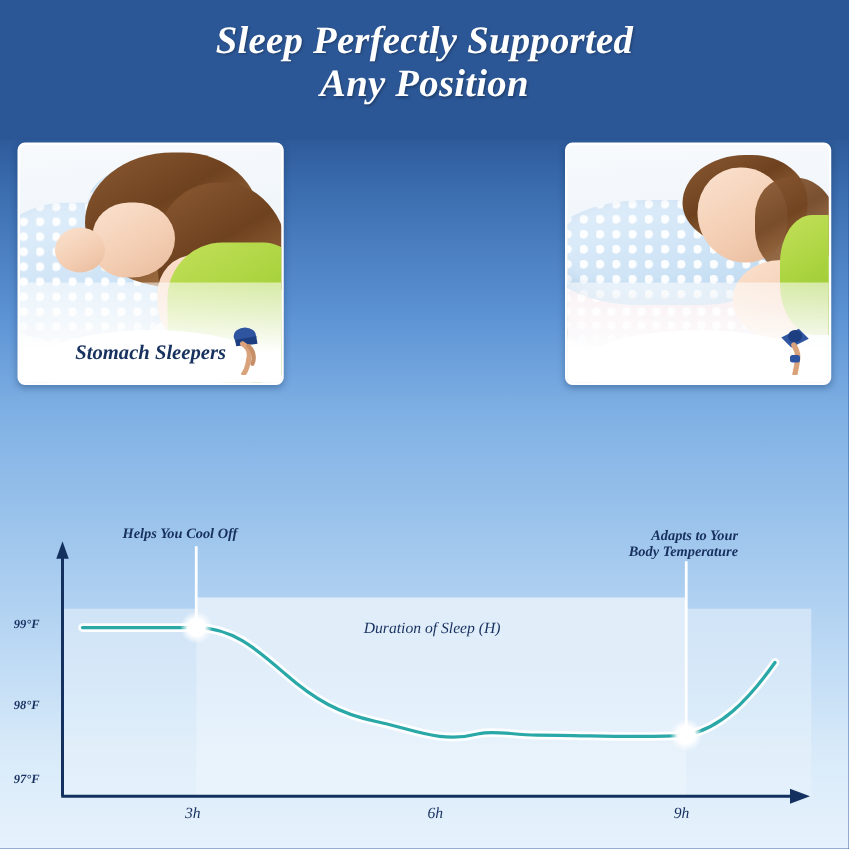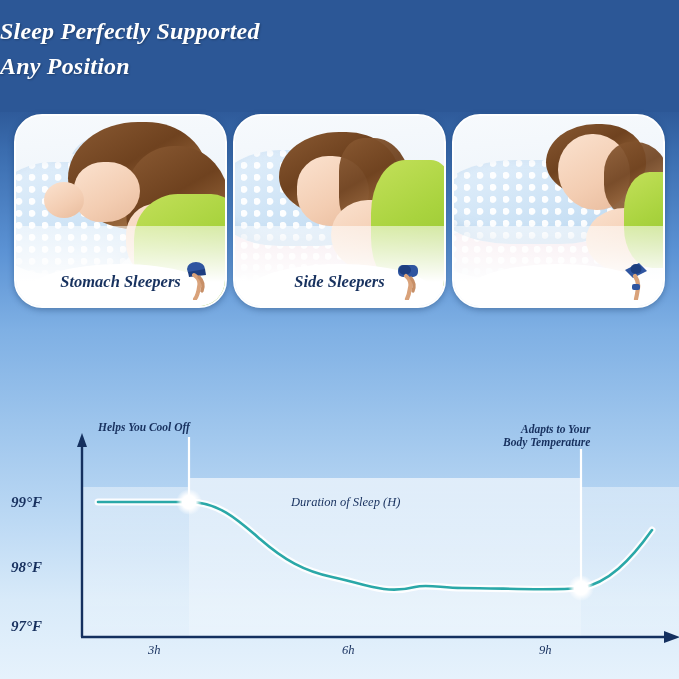--- a/index.html
+++ b/index.html
@@ -21,35 +21,35 @@
       #e6f2fc 679px);
   }
 
   
   .hero-band{
     position:absolute;left:0;top:0;width:679px;height:112px;
     background:#2c5796;
   }
   .hero-title{
     position:absolute;left:0;top:14px;width:679px;
-    text-align:left;color:#ffffff;
+    text-align:center;color:#ffffff;
     font-weight:bold;font-style:italic;
-    font-size:24px;line-height:35px;letter-spacing:.2px;
+    font-size:31px;line-height:35px;letter-spacing:.2px;
     text-shadow:1px 1px 2px rgba(0,0,0,.28);
   }
   .hero-title .l2{display:block;}
 
   
   .cards{
     position:absolute;left:14px;top:114px;width:651px;height:190px;
     display:flex;justify-content:space-between;
   }
   .card{
     position:relative;width:209px;height:190px;
-    border-radius:28px;overflow:hidden;
+    border-radius:6px;overflow:hidden;
     background:#f3f7fb;
     box-shadow:0 2px 6px rgba(10,40,80,.35);
     border:2px solid #ffffff;
   }
   .photo{position:absolute;inset:0;overflow:hidden;}
   
   .bed{
     position:absolute;inset:0;
     background:linear-gradient(175deg,#f7fafd 0%,#eef4fa 45%,#e6eef7 100%);
   }
@@ -99,30 +99,30 @@
   
   .sub-title{
     position:absolute;left:0;top:330px;width:679px;text-align:center;
     color:#ffffff;font-weight:bold;font-style:italic;
     font-size:29px;line-height:33px;
     text-shadow:1px 1px 3px rgba(20,60,110,.35);
   }
   .sub-title .l2{display:block;}
 
   
-  .chart{position:absolute;left:0;top:415px;width:563px;height:264px;padding-left:32px;}
+  .chart{position:absolute;left:0;top:415px;width:563px;height:264px;}
   .chart svg{display:block;}
   .ann{
     position:absolute;color:#17305e;
     font-weight:bold;font-style:italic;font-size:11.5px;line-height:13px;
     white-space:nowrap;
   }
   .axis-lbl{
     position:absolute;color:#17305e;
-    font-weight:bold;font-style:italic;font-size:15px;white-space:nowrap;
+    font-weight:bold;font-style:italic;font-size:10px;white-space:nowrap;
   }
   .tick-lbl{
     position:absolute;color:#17305e;
     font-weight:normal;font-style:italic;font-size:12.5px;white-space:nowrap;
   }
   .box-lbl{
     position:absolute;color:#17305e;
     font-weight:normal;font-style:italic;font-size:12.5px;white-space:nowrap;
   }
 </style>
@@ -155,41 +155,20 @@
       <div class="label-pill"></div>
       <div class="label-text">Stomach Sleepers</div>
       <svg class="posture-icon" style="right:14px;" viewBox="0 0 26 40">
         <ellipse cx="11" cy="9" rx="9" ry="7" fill="#2f55a0"></ellipse>
         <path d="M3 12 L20 9 L21 15 L4 17 Z" fill="#1d3e80"></path>
         <path d="M9 15 q7 4 5 12 q-1 8 -4 12" stroke="#d9a27a" stroke-width="4" fill="none" stroke-linecap="round"></path>
         <path d="M14 17 q6 6 3 14" stroke="#c78f67" stroke-width="3.4" fill="none" stroke-linecap="round"></path>
       </svg>
     </div>
 
-    <div class="card">
-      <div class="photo">
-        <div class="bed"></div>
-        <div class="pillow pink" style="left:-18px;top:104px;width:150px;height:64px;"></div>
-        <div class="pillow" style="left:-20px;top:34px;width:160px;height:96px;"></div>
-        <div class="hair" style="left:44px;top:16px;width:120px;height:86px;"></div>
-        <div class="skin" style="left:62px;top:40px;width:72px;height:70px;border-radius:46% 54% 52% 48%;"></div>
-        <div class="hair" style="left:104px;top:22px;width:72px;height:96px;border-radius:40% 60% 56% 44%;opacity:.95;"></div>
-        <div class="skin" style="left:96px;top:84px;width:74px;height:70px;border-radius:50% 46% 50% 50%;"></div>
-        <div class="shirt" style="left:136px;top:44px;width:86px;height:134px;"></div>
-        <div class="sheet"></div>
-      </div>
-      <div class="label-pill"></div>
-      <div class="label-text">Side Sleepers</div>
-      <svg class="posture-icon" style="right:22px;" viewBox="0 0 26 40">
-        <rect x="2" y="5" width="20" height="12" rx="5" fill="#2f55a0"></rect>
-        <ellipse cx="9" cy="10" rx="6" ry="5" fill="#1d3e80"></ellipse>
-        <path d="M10 16 q6 5 4 12 q-1 7 -3 11" stroke="#d9a27a" stroke-width="4.2" fill="none" stroke-linecap="round"></path>
-        <path d="M15 18 q5 6 2 13" stroke="#c78f67" stroke-width="3.2" fill="none" stroke-linecap="round"></path>
-      </svg>
-    </div>
 
     <div class="card">
       <div class="photo">
         <div class="bed"></div>
         <div class="pillow pink" style="left:-16px;top:108px;width:182px;height:56px;"></div>
         <div class="pillow" style="left:-16px;top:44px;width:186px;height:84px;"></div>
         <div class="hair" style="left:92px;top:8px;width:100px;height:74px;"></div>
         <div class="skin" style="left:104px;top:18px;width:72px;height:76px;border-radius:48% 52% 46% 54%;"></div>
         <div class="hair" style="left:150px;top:26px;width:66px;height:76px;border-radius:44% 56% 52% 48%;opacity:.92;"></div>
         <div class="skin" style="left:132px;top:92px;width:78px;height:64px;border-radius:50%;"></div>

